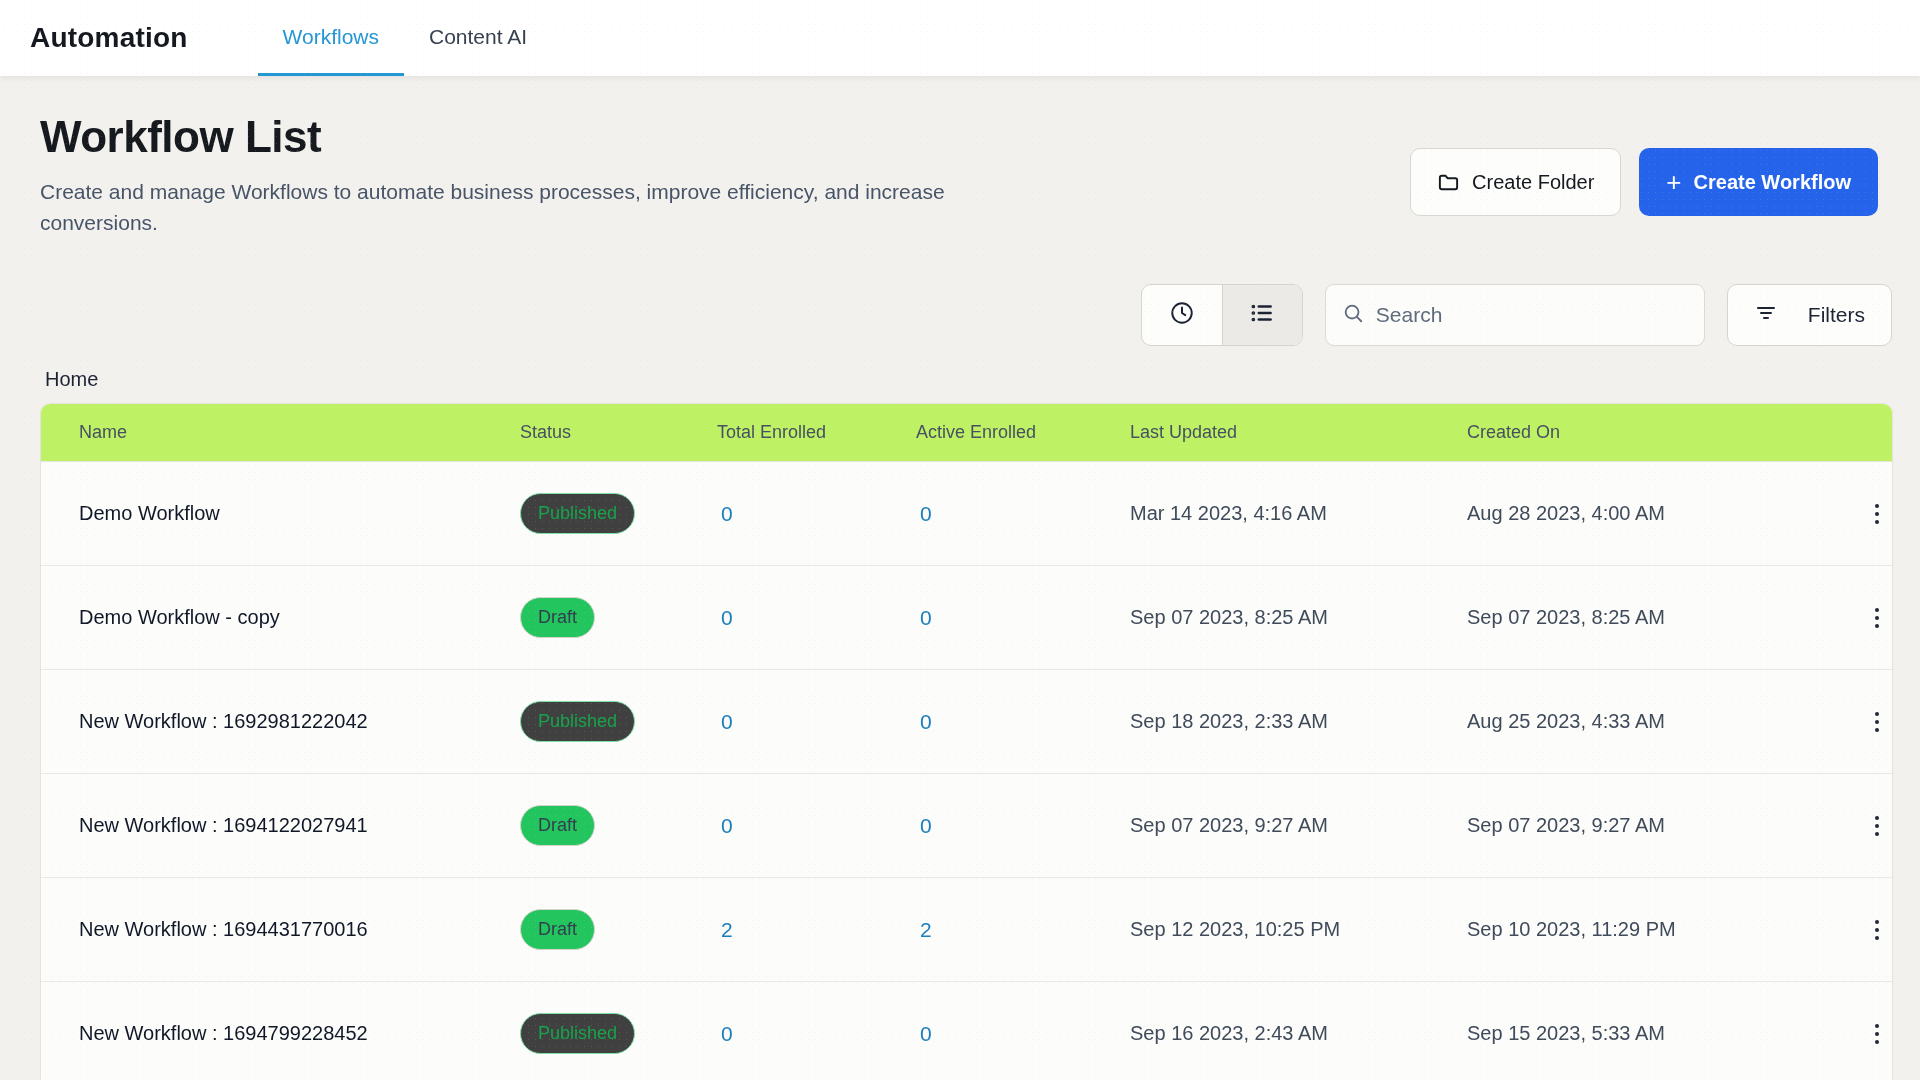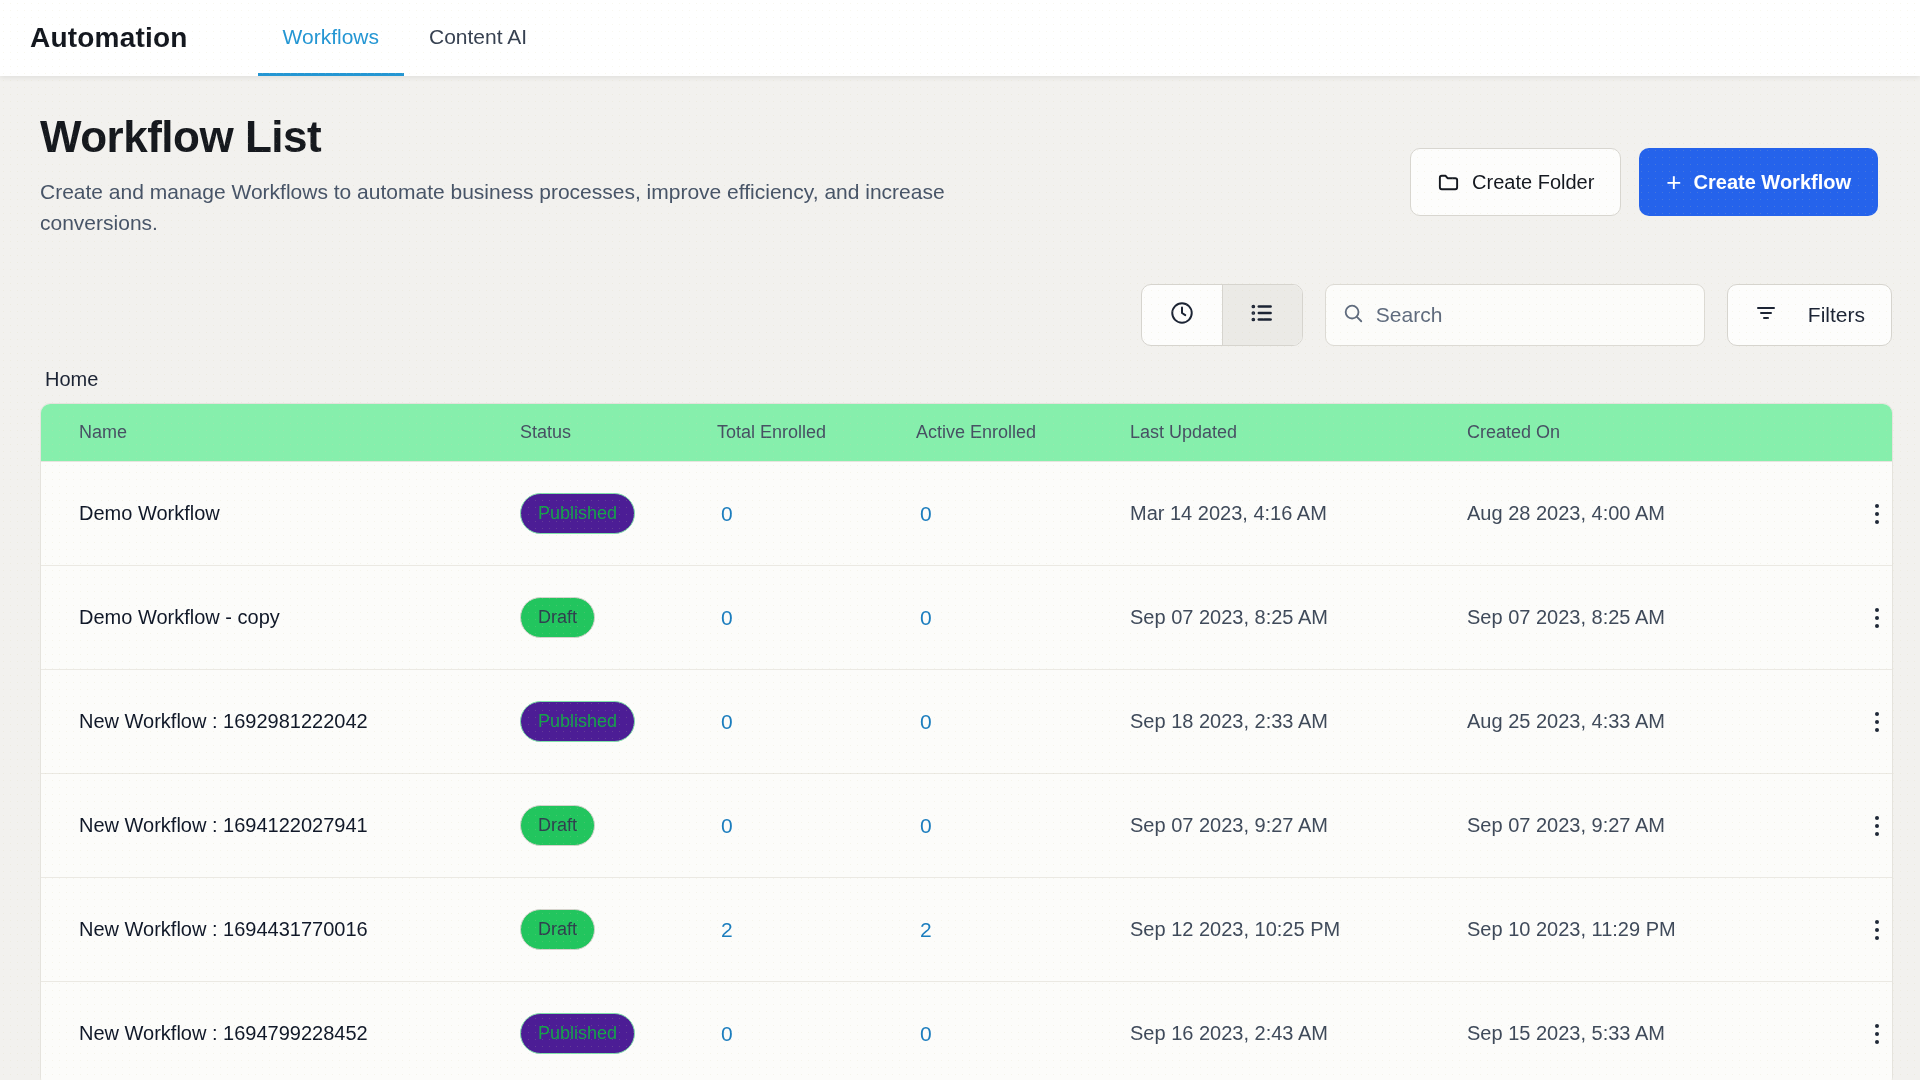--- a/index.html
+++ b/index.html
@@ -57,31 +57,31 @@
   .filters-btn { display:flex; align-items:center; gap:30px; height:62px; padding:0 26px; background:#fdfdfc;
                  border:1px solid #d6d4ce; border-radius:10px; font-size:21px; color:#1c2434; cursor:pointer; }
 
   
   .breadcrumb { margin:22px 0 12px 45px; font-size:20px; color:#1c2434; }
 
   
   .table-card { margin:0 27px 0 40px; background:#fcfcfa; border:1px solid #e5e3dd;
                 border-radius:10px; overflow:hidden; }
   .grid-row { display:grid; grid-template-columns:479px 197px 199px 214px 337px 360px 1fr; align-items:center; }
-  .thead { height:58px; background:#86efac; border-bottom:1px solid #e7e5df; }
+  .thead { height:58px; background:#bef264; border-bottom:1px solid #e7e5df; }
   .th { font-size:18px; color:#475063; font-weight:500; }
   .cell-name-pad { padding-left:38px; }
 
   .trow { height:104px; border-bottom:1px solid #ebe9e3; background:#fcfcfa; cursor:pointer; }
   .wf-name { font-size:20px; font-weight:500; color:#101828; }
   .num { font-size:21px; color:var(--link-blue); padding-left:4px; }
   .date { font-size:20px; color:#3f4a5a; }
 
   .pill { display:inline-block; font-size:18px; padding:9px 17px; border-radius:999px; border:1px solid; }
-  .pill.published { color:#16a34a; background:#4c1d95; border-color:#7fdfa9; }
+  .pill.published { color:#16a34a; background:#404040; border-color:#7fdfa9; }
   .pill.draft { color:#31404f; background:#22c55e; border-color:#d5d3cc; }
 
   .kebab { display:flex; flex-direction:column; align-items:center; gap:4px; width:40px; padding:8px 0;
            margin-left:30px; cursor:pointer; }
   .kebab i { width:4px; height:4px; border-radius:50%; background:#1f2937; }
 </style>
 </head>
 <body>
 
 <div class="topbar">

